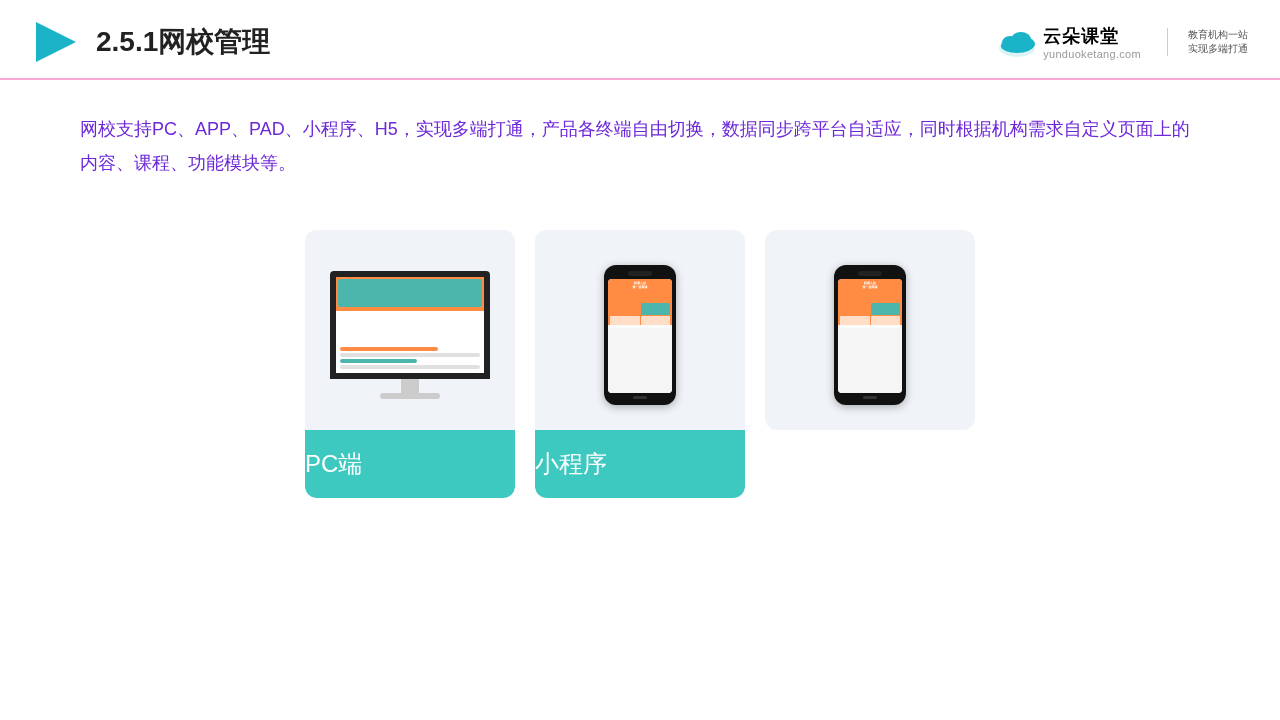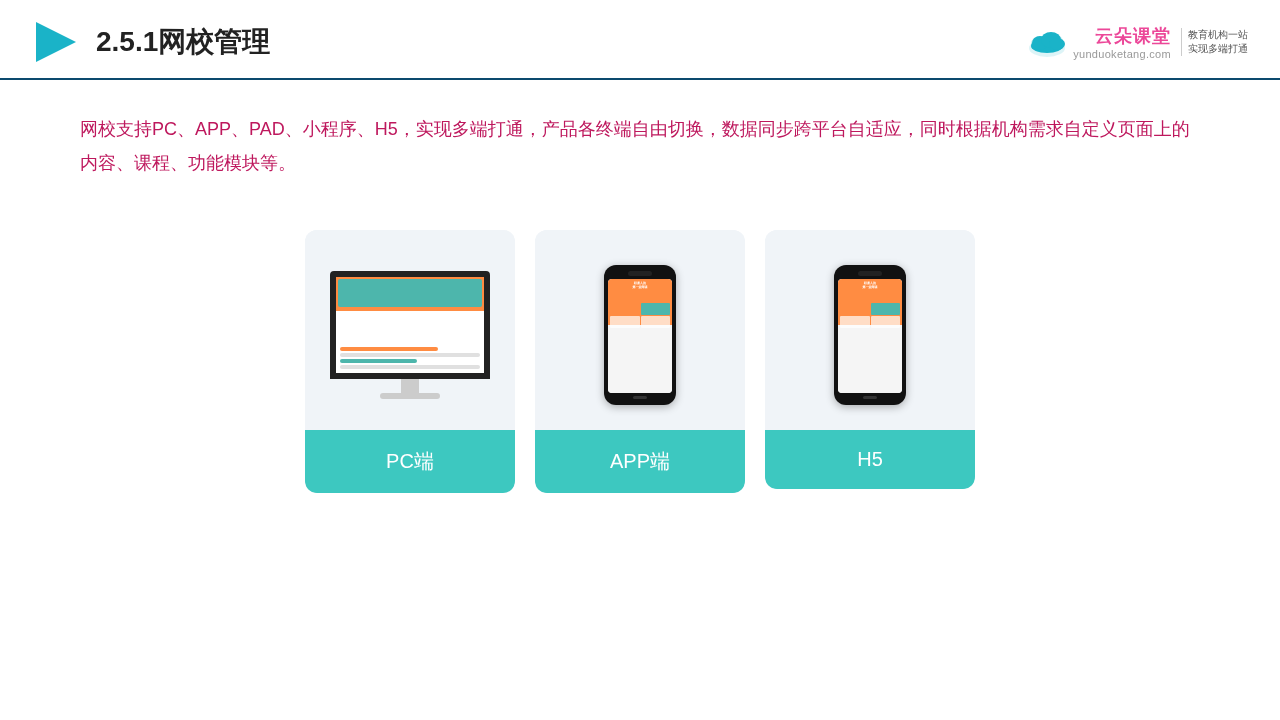--- a/index.html
+++ b/index.html
@@ -10,22 +10,21 @@
       font-family: 'Microsoft YaHei', 'PingFang SC', Arial, sans-serif;
       overflow: hidden;
     }
 
     
     .header {
       display: flex;
       align-items: center;
       justify-content: space-between;
       padding: 18px 32px 12px 32px;
-      border-bottom: 2px solid #0c4a6e;
-      text-align: right;
+      border-bottom: 2px solid #f9a8d4;
     }
     .header-left {
       display: flex;
       align-items: center;
       gap: 16px;
     }
     .play-icon {
       width: 48px;
       height: 48px;
     }
@@ -39,35 +38,35 @@
       flex-direction: column;
       align-items: center;
     }
     .logo-cloud {
       display: flex;
       align-items: center;
       gap: 6px;
     }
     .logo-text-main {
       font-size: 18px;
-      color: #ec4899;
+      color: #000000;
       font-weight: bold;
       letter-spacing: 1px;
     }
     .logo-url {
       font-size: 11px;
       color: #999;
       letter-spacing: 0.3px;
     }
 
     
     .description {
       padding: 32px 80px 20px 80px;
       font-size: 18px;
-      color: #be185d;
+      color: #6d28d9;
       line-height: 1.9;
       font-weight: 400;
     }
 
     
     .cards-container {
       display: flex;
       justify-content: center;
       align-items: flex-start;
       gap: 20px;
@@ -92,22 +91,22 @@
       align-items: center;
       justify-content: center;
       padding: 20px 10px 10px 10px;
       background: #f0f4f8;
     }
 
     .card-label {
       width: 100%;
       background: #3dc8c0;
       color: #fff;
-      text-align: center;
-      font-size: 20px;
+      text-align: left;
+      font-size: 24px;
       font-weight: 500;
       padding: 18px 0;
       border-radius: 0 0 10px 10px;
     }
 
     
     
     .pc-monitor {
       display: flex;
       flex-direction: column;
@@ -282,21 +281,21 @@
         <ellipse cx="24" cy="16" rx="12" ry="9" fill="#1ab3c8" opacity="0.3"></ellipse>
         <ellipse cx="20" cy="20" rx="16" ry="7" fill="#1ab3c8"></ellipse>
         <ellipse cx="13" cy="17" rx="8" ry="7" fill="#1ab3c8"></ellipse>
         <ellipse cx="24" cy="14" rx="10" ry="8" fill="#1ab3c8"></ellipse>
         <ellipse cx="30" cy="18" rx="8" ry="6" fill="#1ab3c8"></ellipse>
       </svg>
       <div>
         <div class="logo-text-main">云朵课堂</div>
         <div class="logo-url">yunduoketang.com</div>
       </div>
-      <div style="margin-left:4px;display:flex;flex-direction:column;font-size:10px;color:#555;line-height:1.4;border-left:1px solid #ccc;padding-left:6px;">
+      <div style="margin-left:20px;display:flex;flex-direction:column;font-size:10px;color:#555;line-height:1.4;border-left:1px solid #ccc;padding-left:20px;">
         <span>教育机构一站</span>
         <span>实现多端打通</span>
       </div>
     </div>
   </div>
 </div>
 
 <div class="description">
   <span>网校支持PC、APP、PAD、小程序、H5，实现多端打通，产品各终端自由切换，数据同步跨平台自适应，同时根据机构需求自定义页面上的内容、课程、功能模块等。</span>
 </div>
@@ -315,58 +314,57 @@
               <div class="screen-bar"></div>
             </div>
           </div>
         </div>
         <div class="monitor-neck"></div>
         <div class="monitor-base"></div>
       </div>
     </div>
     <div class="card-label">PC端</div>
   </div>
+
+
 
   <div class="card">
     <div class="card-image-area">
       <div class="phone-mock">
         <div class="phone-notch"></div>
         <div class="phone-screen">
           <div class="phone-content">
             <div class="phone-content-inner">职通人的<br>第一堂网课</div>
             <div class="phone-grid">
               <div class="phone-grid-cell orange"></div>
               <div class="phone-grid-cell teal"></div>
               <div class="phone-grid-cell"></div>
               <div class="phone-grid-cell"></div>
             </div>
           </div>
         </div>
         <div class="phone-home"></div>
       </div>
     </div>
-    <div class="card-label">APP端</div>
-  </div>
-
-
+    <div class="card-label">小程序</div>
+  </div>
 
   <div class="card">
     <div class="card-image-area">
       <div class="phone-mock">
         <div class="phone-notch"></div>
         <div class="phone-screen">
           <div class="phone-content">
             <div class="phone-content-inner">职通人的<br>第一堂网课</div>
             <div class="phone-grid">
               <div class="phone-grid-cell orange"></div>
               <div class="phone-grid-cell teal"></div>
               <div class="phone-grid-cell"></div>
               <div class="phone-grid-cell"></div>
             </div>
           </div>
         </div>
         <div class="phone-home"></div>
       </div>
     </div>
-    <div class="card-label">H5</div>
   </div>
 
 </div>
 
 </body></html>

